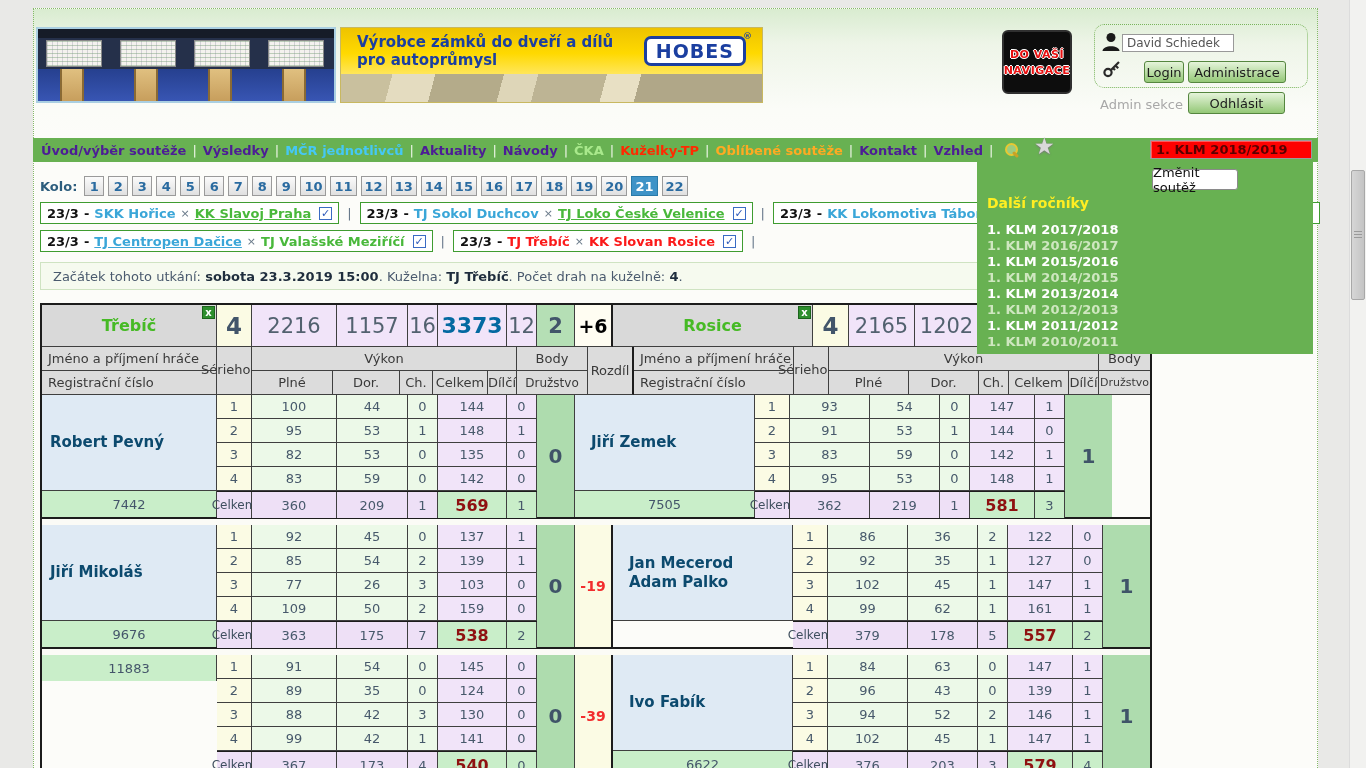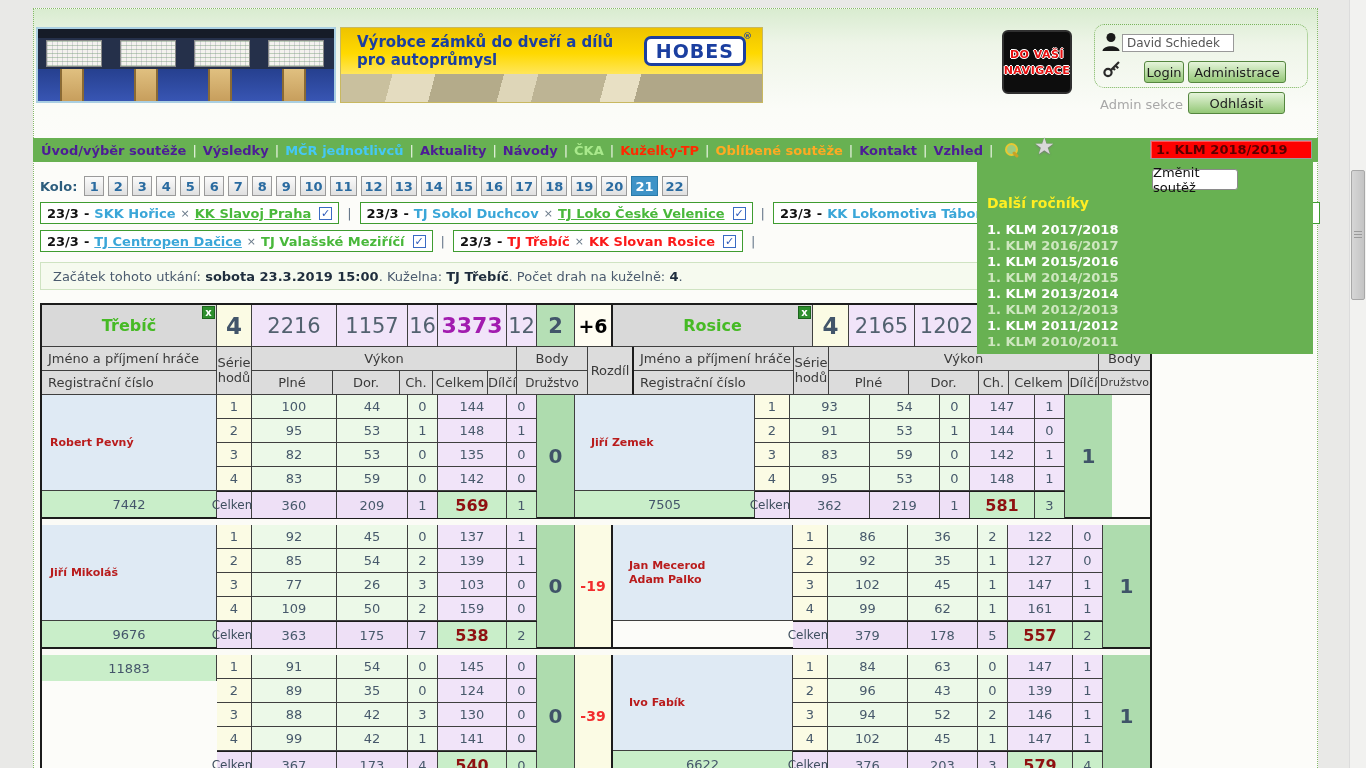--- a/index.html
+++ b/index.html
@@ -99,37 +99,37 @@
 
 .s-n{width:175px}.s-s{width:35px}.s-p{width:81px}.s-d{width:67px}.s-c{width:33px}.s-t{width:55px}.s-i{width:29px}.s-b{width:71px}.s-r{width:46px}
 .u-n{width:160px}.u-s{width:35px}.u-p{width:80px}.u-d{width:70px}.u-c{width:30px}.u-t{width:60px}.u-i{width:30px}.u-b{width:51px}
 .noR{border-right:none}
 
 .throw .cell{height:42px}
 .tname{font-size:16px;font-weight:bold;color:#46ba25;background:#d9d9d9;position:relative}
 .xbtn{position:absolute;right:1px;top:1px;width:13px;height:13px;background:#2e8f2e;border:1px solid #1c641c;color:#fff;font-size:10px;font-weight:bold;line-height:11px;text-align:center;cursor:pointer}
 .n4{font-size:23px;font-weight:bold;background:#fbfbe4;color:#42556a}
 .nval{font-size:21px;background:#f1e4f9;color:#52616f}
-.ntot{font-size:22px;font-weight:bold;background:#f1e4f9;color:#a21caf}
+.ntot{font-size:22px;font-weight:bold;background:#f1e4f9;color:#0369a1}
 .npts{font-size:21px;font-weight:bold;background:#b5dfb5;color:#42556a}
 .ndiff{font-size:19px;font-weight:bold;background:#fffdf2;color:#000}
 
 .sh{background:#dcdcdc;color:#3a3a3a;font-size:13px}
 .sh24{height:24px}.sh48{height:48px}
 .lblL{justify-content:flex-start;padding-left:6px}
-.twoline{flex-direction:column;line-height:1.15;justify-content:center}
+.twoline{flex-direction:row;line-height:1.15;justify-content:center}
 .druzL{font-size:12px}.druzR{font-size:11px}
 .shR2{border-right:2px solid #1c1c1c}
 
 .duel{border-bottom:2px solid #1c1c1c}
 .srow{height:24px}.srow .cell{height:24px}
 .totrow{height:26px;border-top:1px solid #1c1c1c}.totrow .cell{height:26px;border-bottom:none}
 .namecell{height:96px;flex-direction:column;align-items:flex-start;justify-content:center;gap:1px;background:#dfeaf4;padding-left:8px}
 .namecellR{padding-left:16px}
-.pname{color:#b91c1c;font-weight:bold;font-size:11px}
+.pname{color:#0c4a6e;font-weight:bold;font-size:15px}
 .regcell{height:26px;background:#c9eec9;border-bottom:none;font-size:13px;color:#44556a}
 .bg-cream{background:#fbfbe4}
 .bg-grnl{background:#ecf9e8}
 .bg-lav{background:#f1e4f9}
 .bg-lav2{background:#eee0f6}
 .bg-grn{background:#c9eec9}
 .tlabel{font-size:12px;color:#3f4f5f}
 .bigtotal{color:#8f1111;font-weight:bold;font-size:16px}
 .ptscell{height:122px;background:#aedcae;font-size:20px;font-weight:bold;color:#3f5468;border-bottom:none}
 .diffcell{height:122px;background:#fbfbe4;color:#f22d2d;font-weight:bold;font-size:14px;border-right:2px solid #1c1c1c;border-bottom:none}

